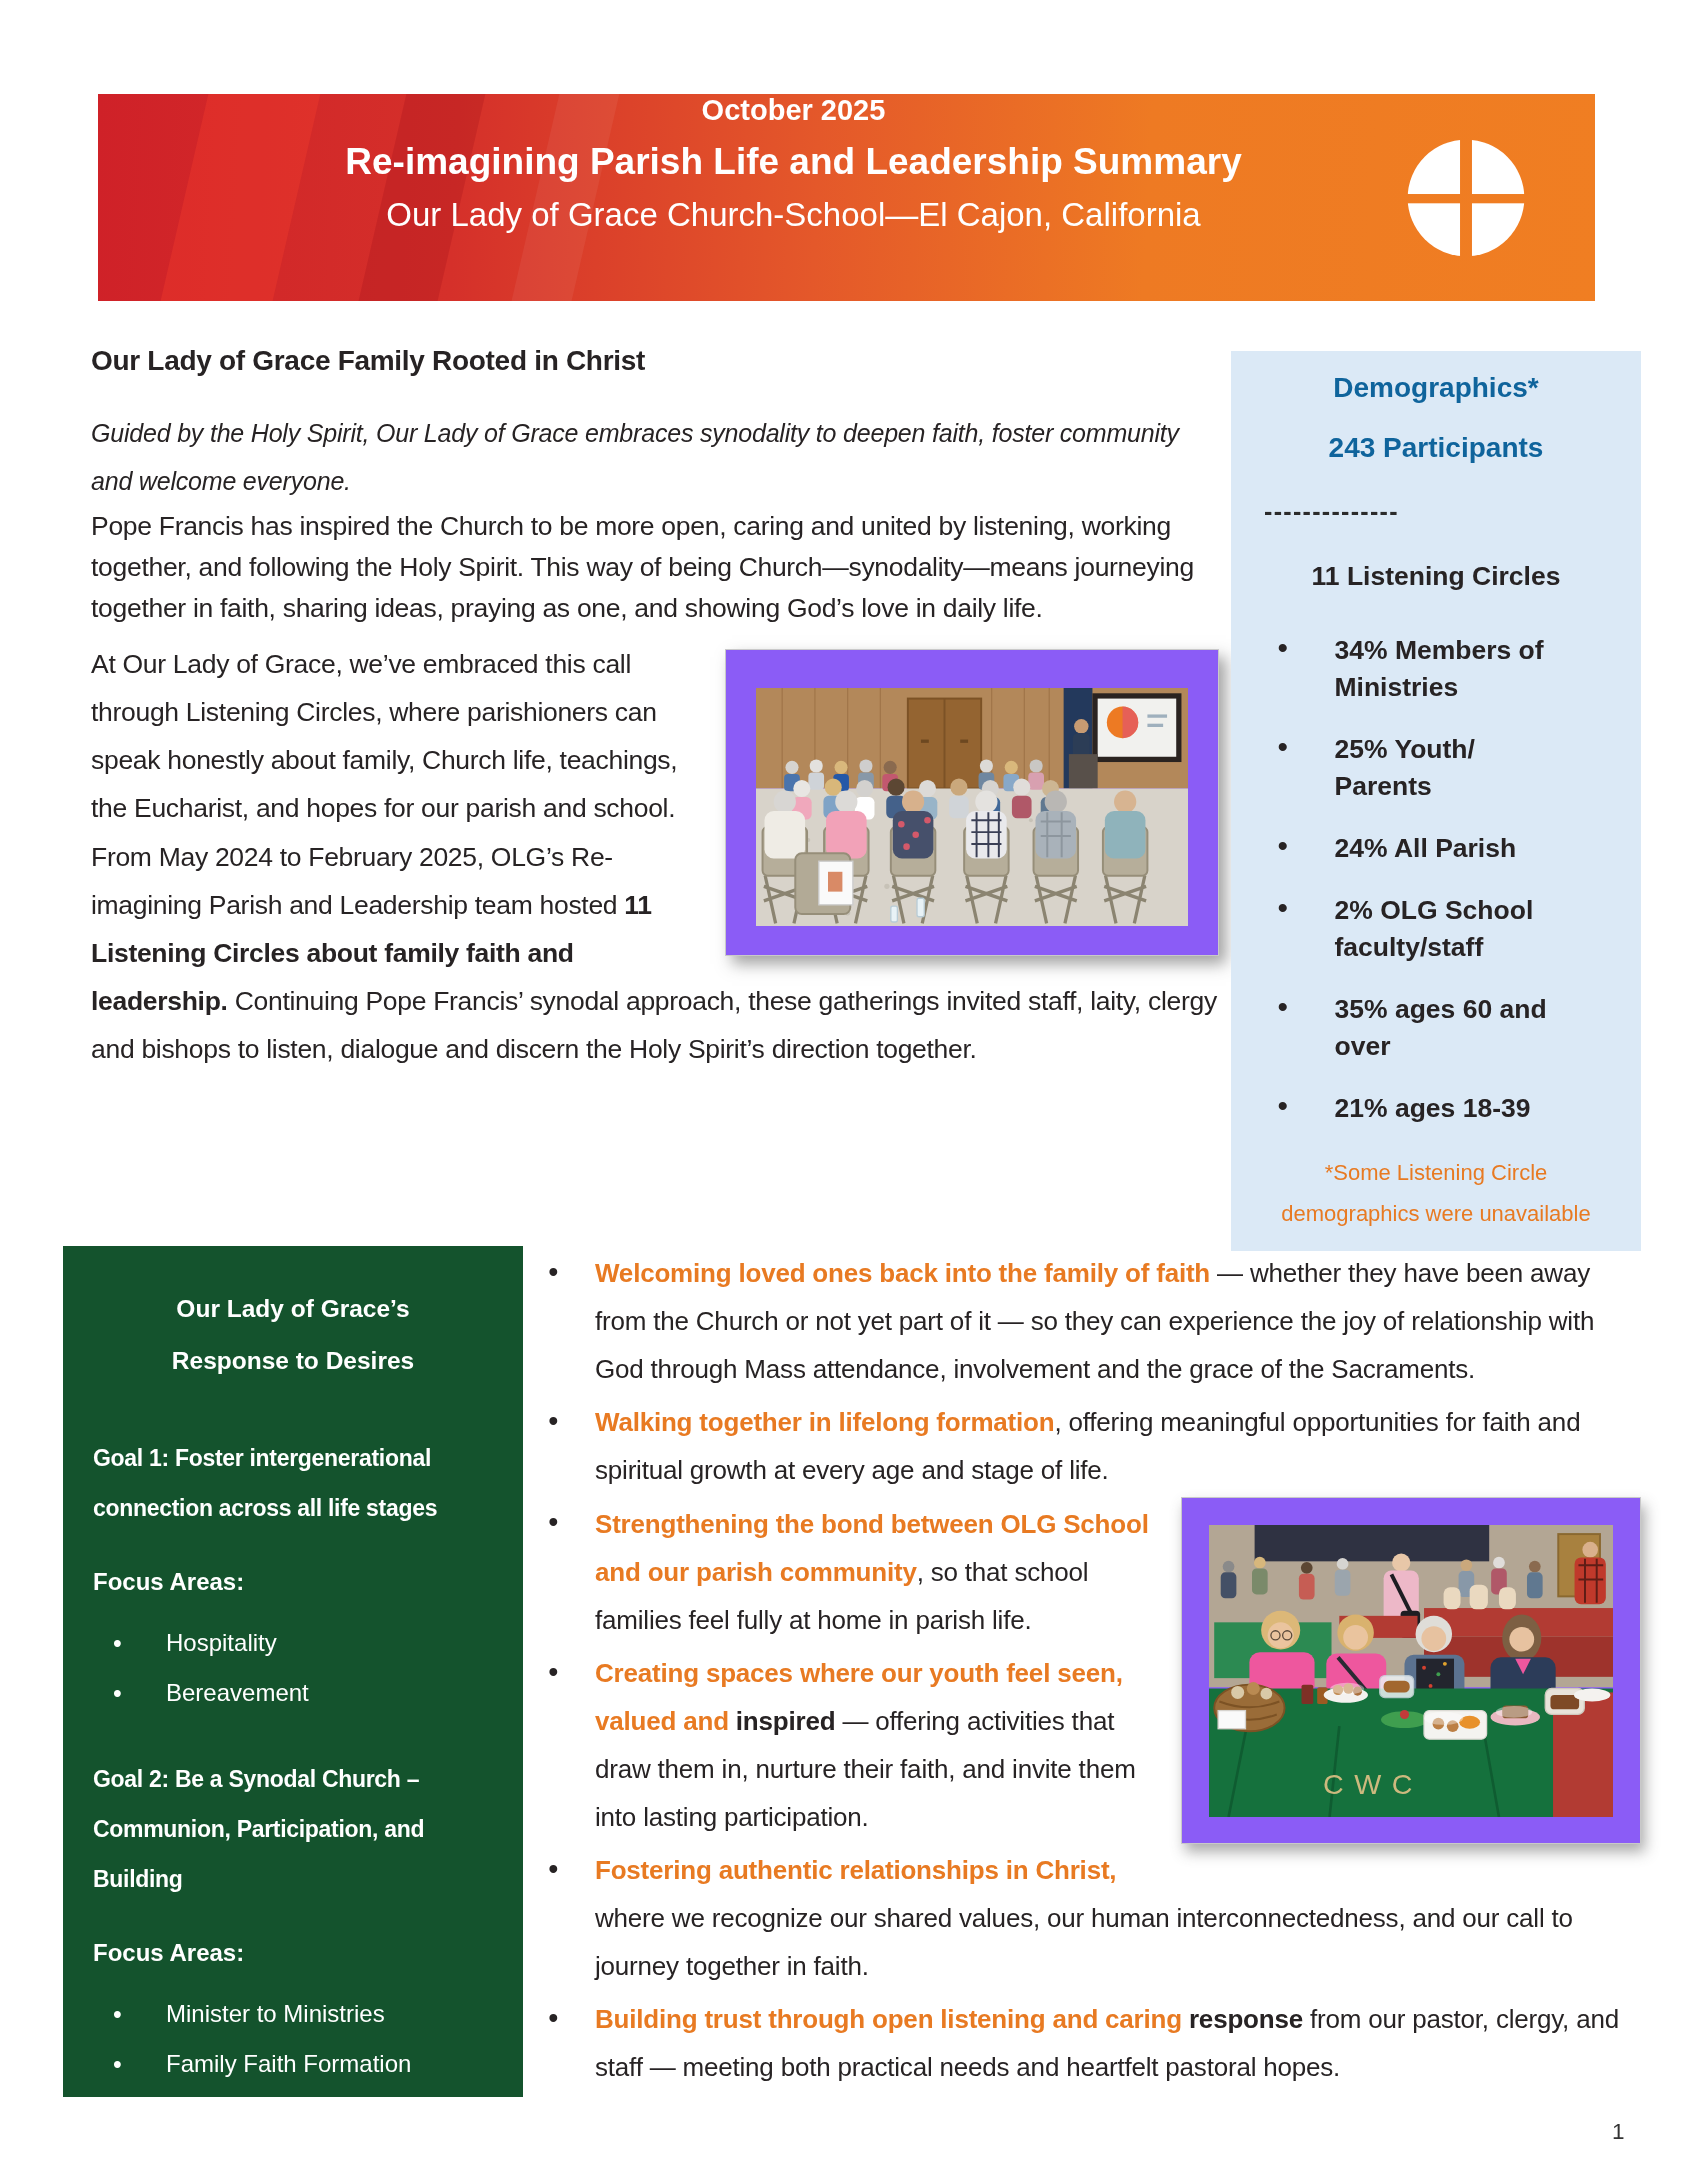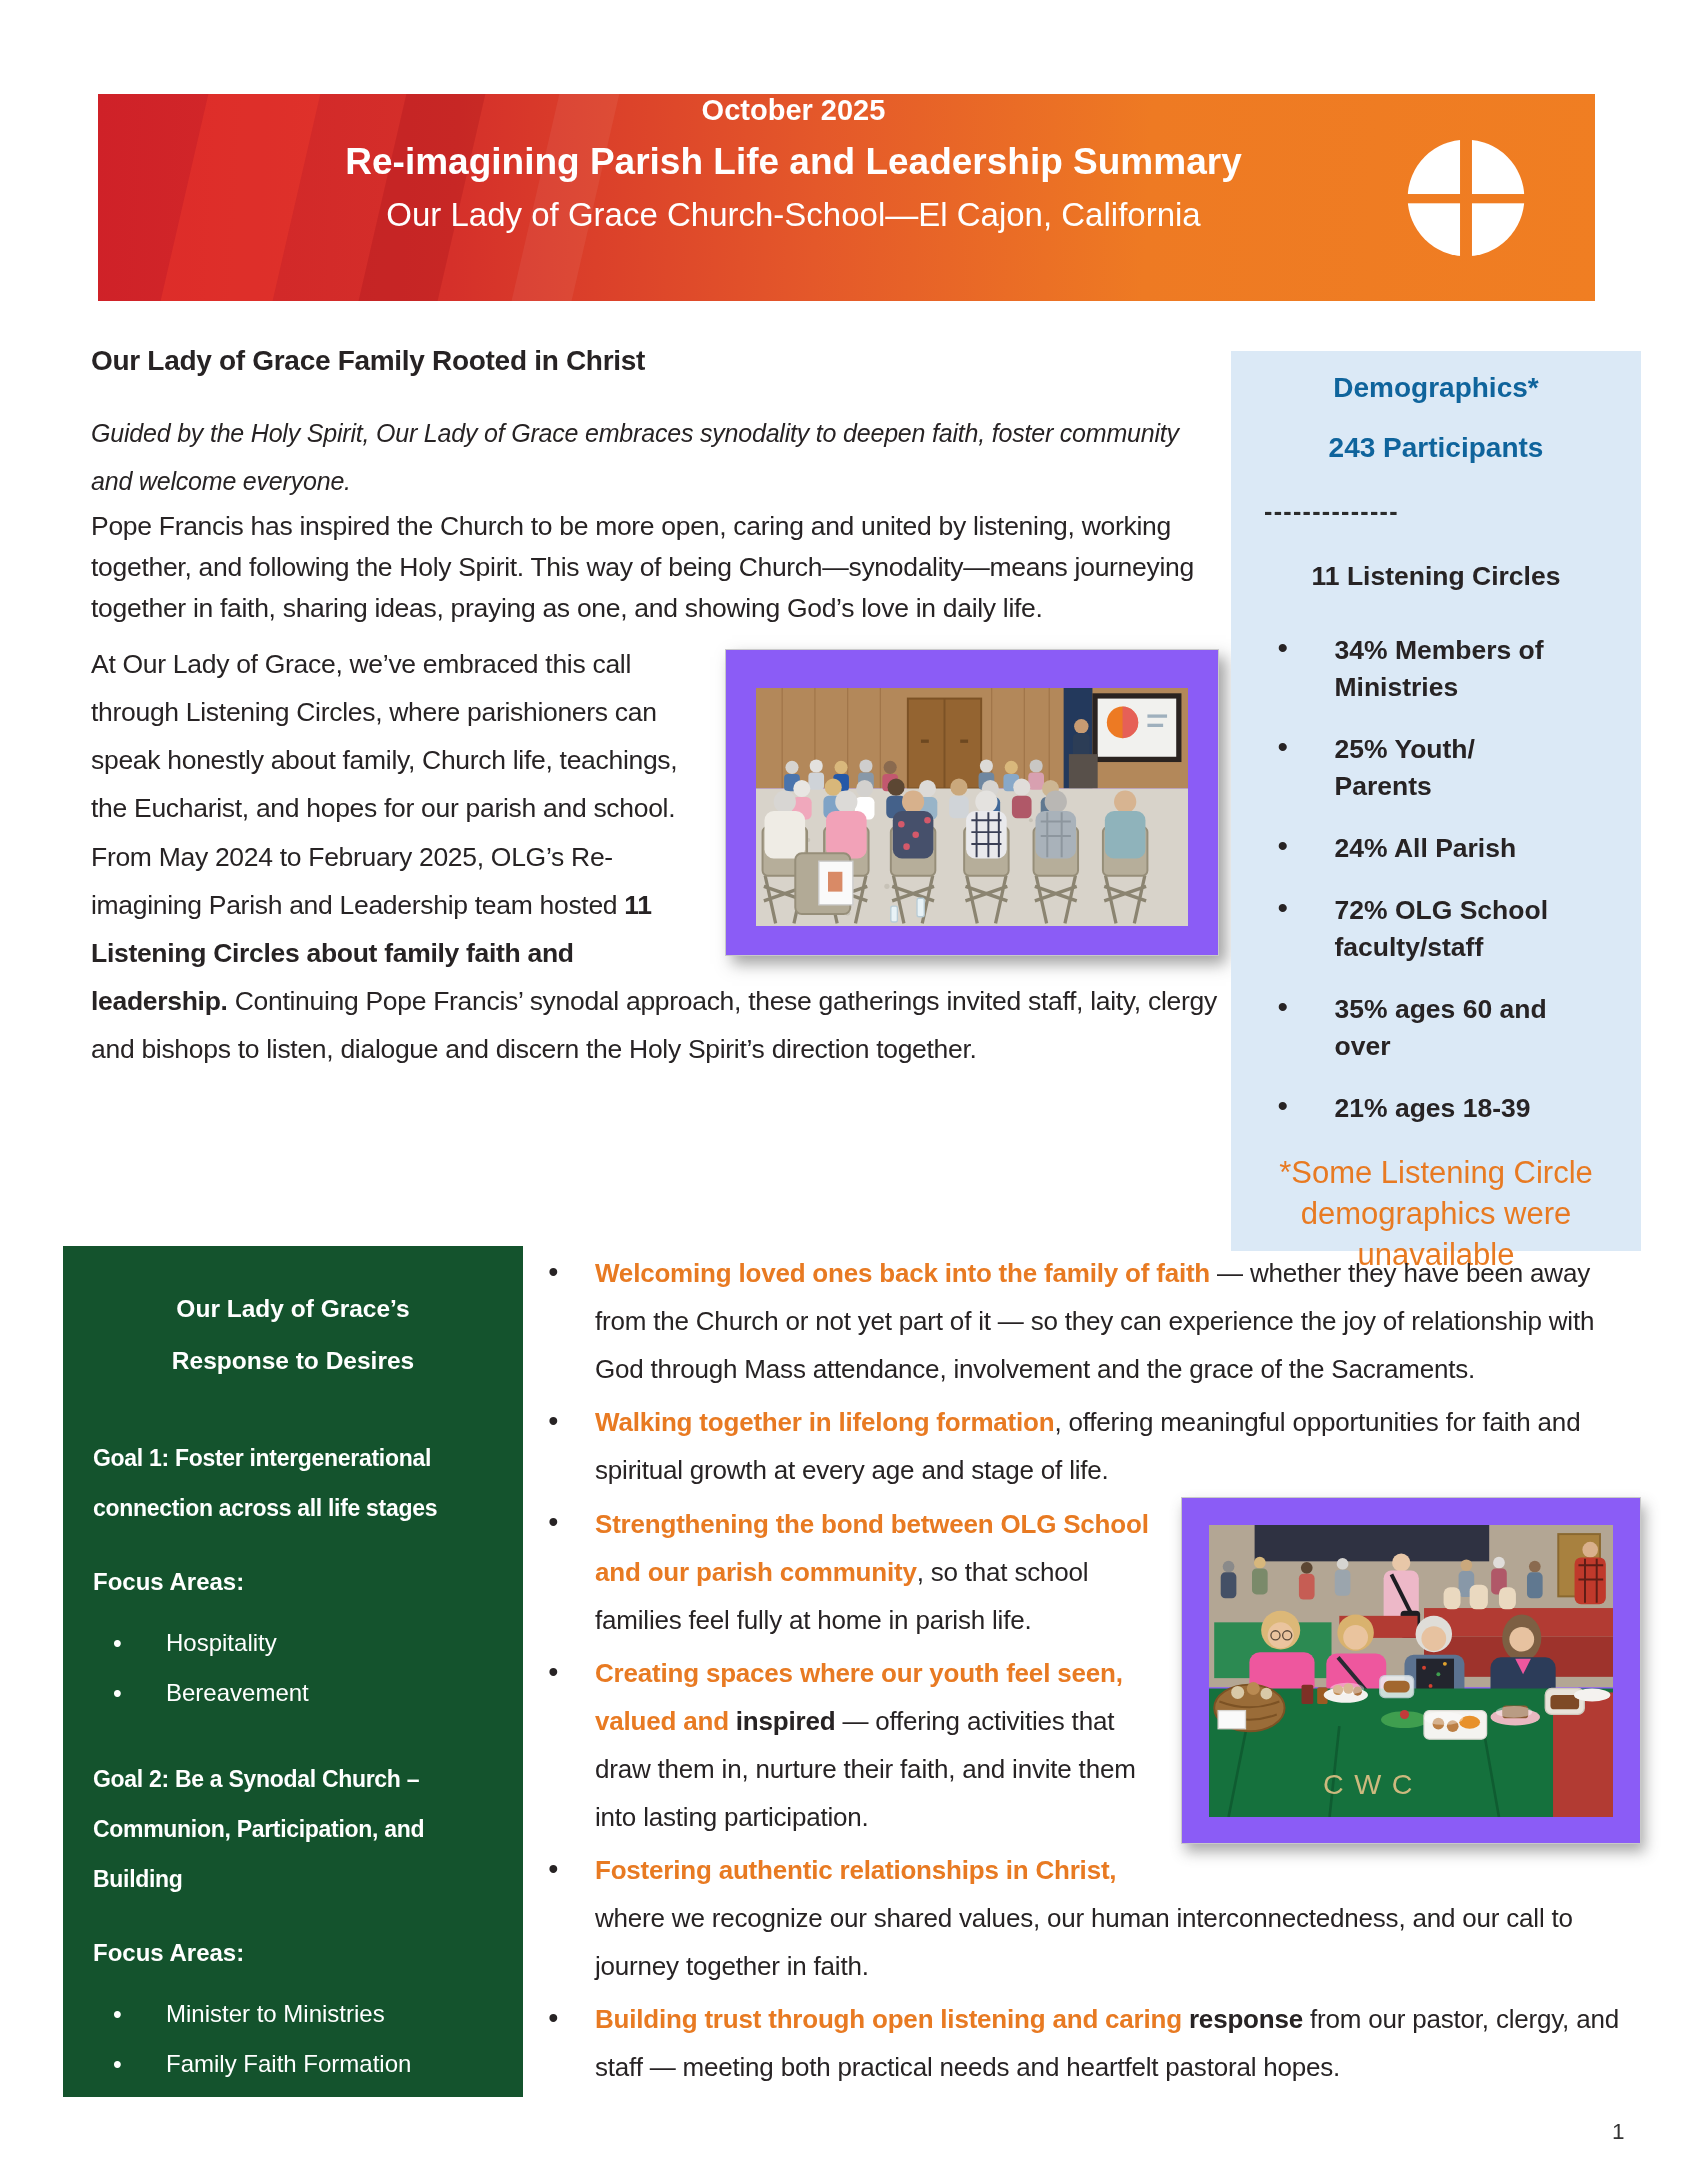--- a/index.html
+++ b/index.html
@@ -50,21 +50,21 @@
     background:#dbe9f6; text-align:center; padding:20px 18.5px 0 18.5px;
   }
   .demo-title { margin-top:0;  font-size:28px; font-weight:bold; color:#0f649c; line-height:33px; }
   .demo-participants { margin-top:26.5px; font-size:28px; font-weight:bold; color:#0f649c; line-height:33px; }
   .demo-divider { margin-top:34px; font-size:25px; font-weight:bold; color:#2b2b2b; text-align:left; padding-left:14.6px; letter-spacing:1.3px; line-height:26.5px; }
   .demo-sub { margin-top:36px; font-size:26.5px; font-weight:bold; color:#272324; line-height:32px; }
   .demo-list { list-style:none; margin-top:40px; text-align:left; }
   .demo-list li { position:relative; padding-left:85px; margin-bottom:25px; }
   .demo-list li::before { content:"•"; position:absolute; left:28px; top:-1.3px; font-size:30px; color:#272324; }
   .dl { display:block; font-size:26.5px; font-weight:bold; line-height:37px; color:#272324; }
-  .demo-foot { margin-top:18.5px; color:#e87a22; font-size:31px; line-height:41px; }
+  .demo-foot { margin-top:18.5px; color:#e87a22; font-size:22px; line-height:41px; }
 
   
   .response {
     position:absolute; left:63px; top:1246px; width:460px; height:851px;
     background:#14532d; color:#ffffff; padding:37px 30px 0 30px;
   }
   .r-title { text-align:center; font-weight:bold; font-size:24.5px; }
   .r-title span { display:block; line-height:52px; }
   .r-goal { margin-top:46px; font-weight:bold; font-size:23px; letter-spacing:-0.3px; }
   .r-goal span { display:block; line-height:50px; }
@@ -260,21 +260,21 @@
         </li>
       <li>
           <span class="dl">25% Youth/</span>
           <span class="dl">Parents</span>
         </li>
       <li>
           <span class="dl">24% All Parish</span>
           <span class="dl"></span>
         </li>
       <li>
-          <span class="dl">72% OLG School</span>
+          <span class="dl">2% OLG School</span>
           <span class="dl">faculty/staff</span>
         </li>
       <li>
           <span class="dl">35% ages 60 and</span>
           <span class="dl">over</span>
         </li>
       <li>
           <span class="dl">21% ages 18-39</span>
           <span class="dl"></span>
         </li>

